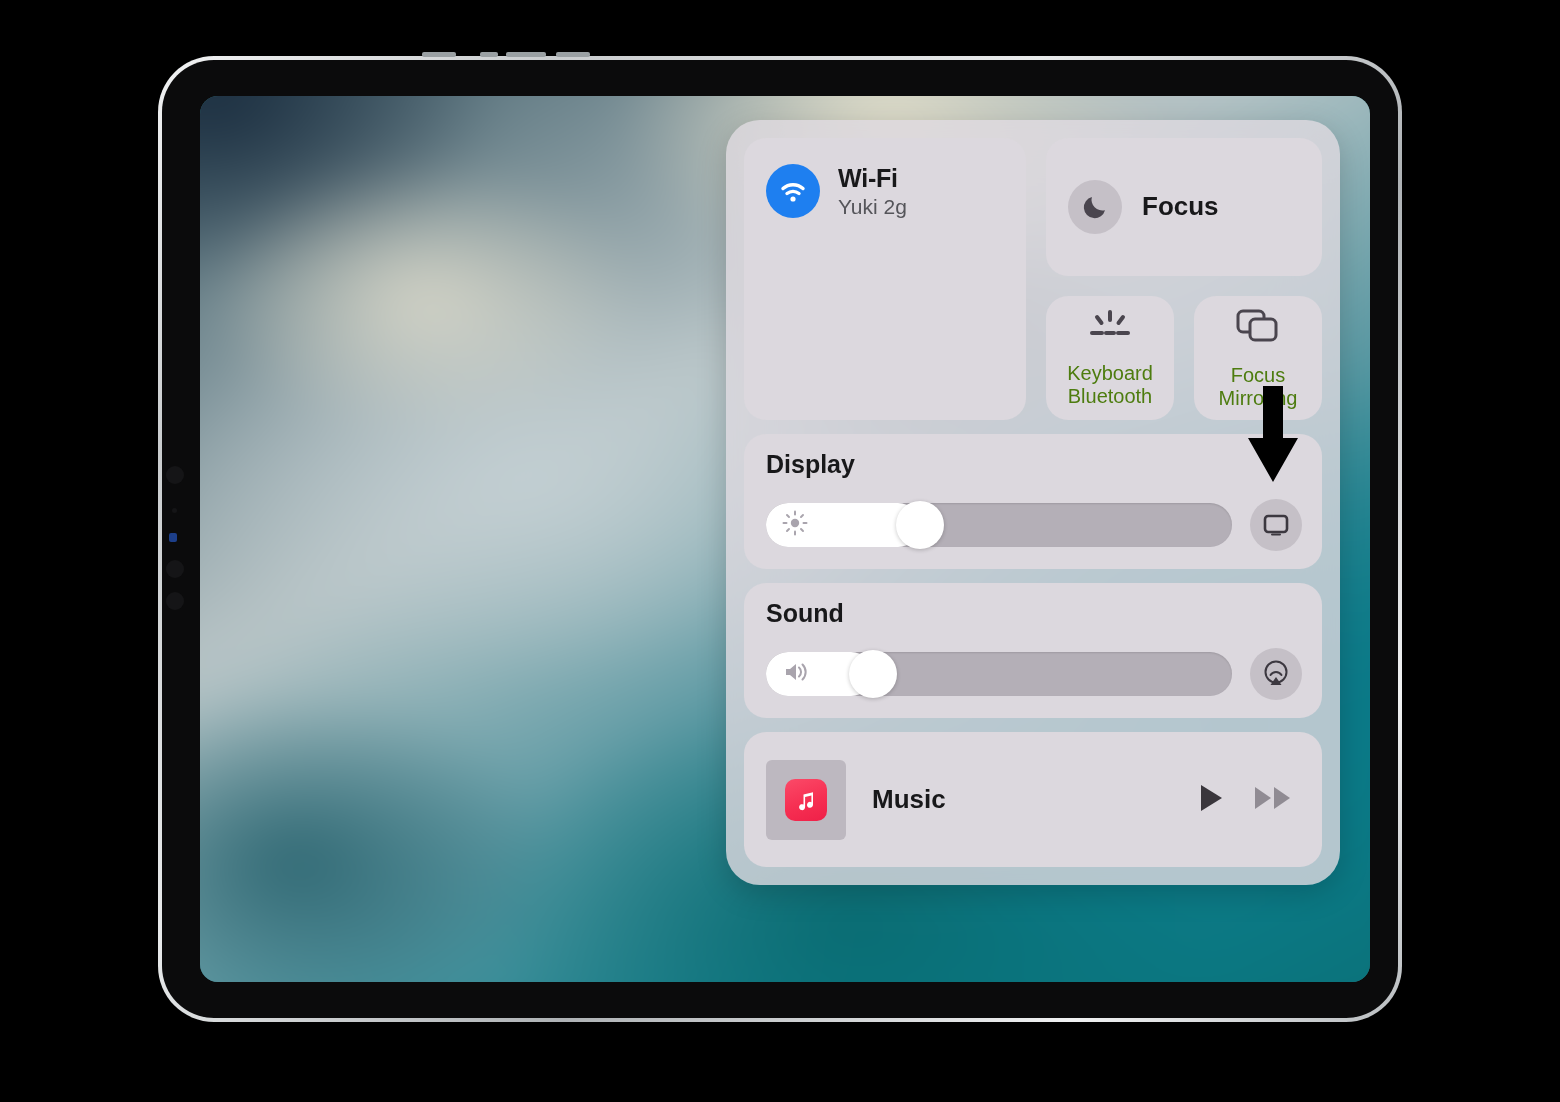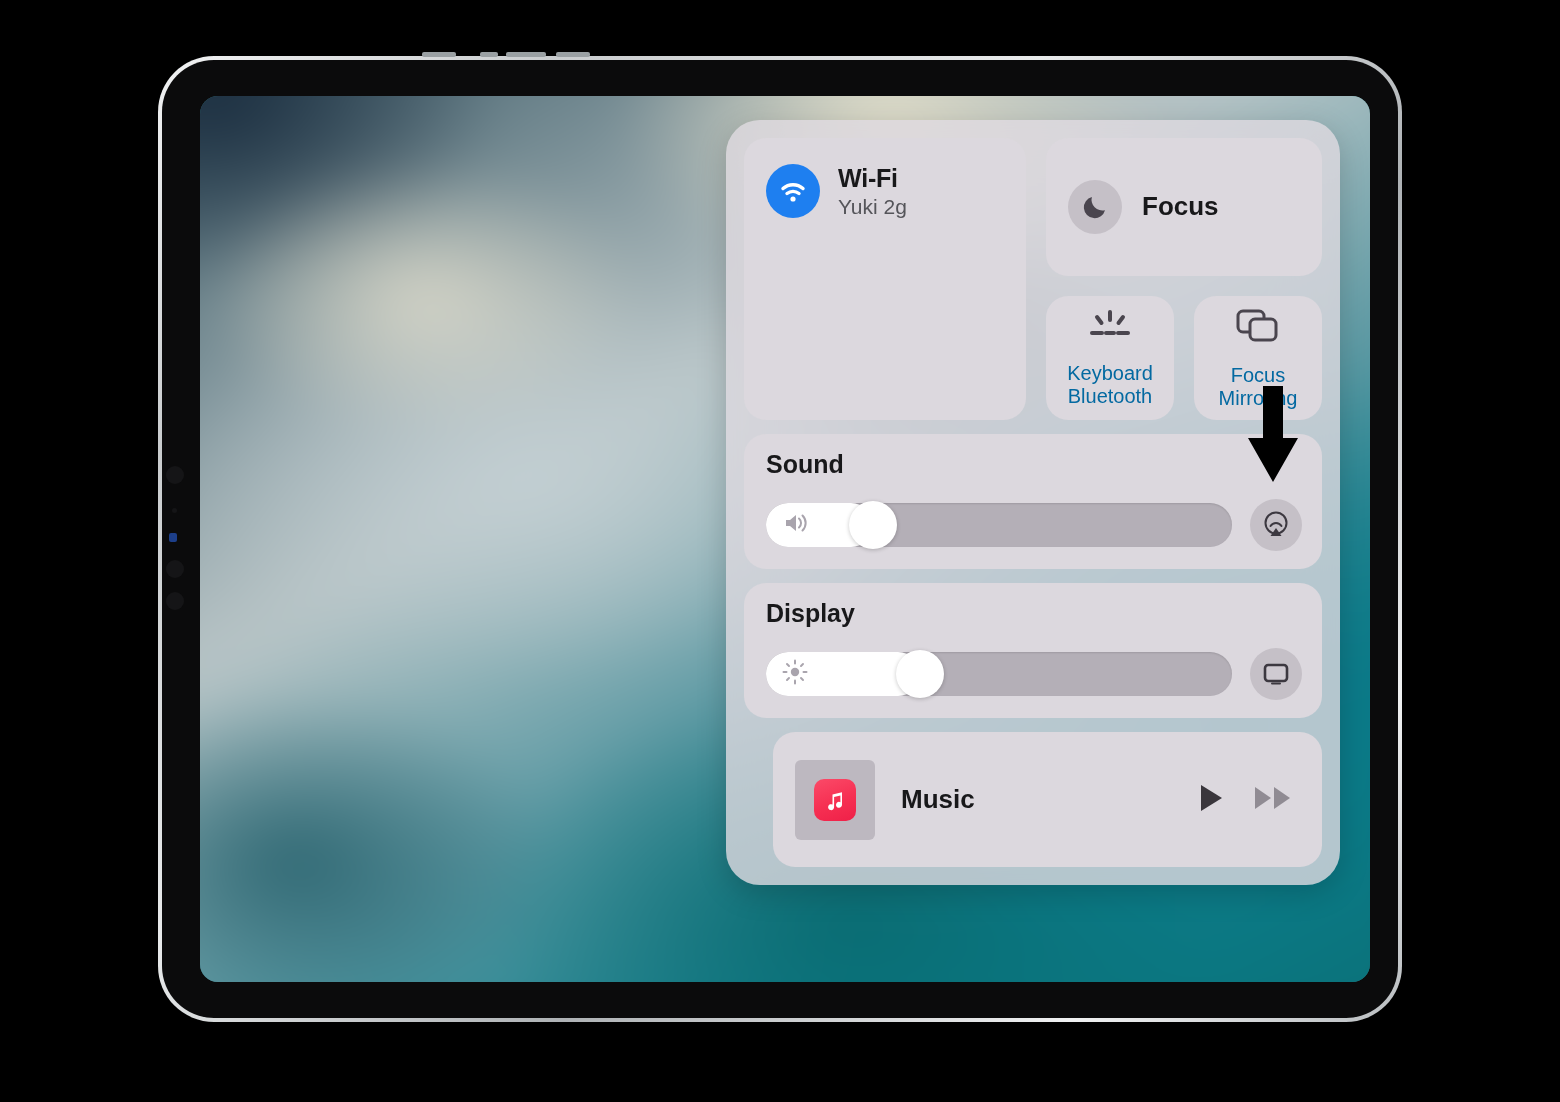--- a/index.html
+++ b/index.html
@@ -183,21 +183,21 @@
     flex: 1;
     display: flex;
     flex-direction: column;
     align-items: center;
     justify-content: center;
     gap: 14px;
     padding: 10px 6px;
   }
   .sq-label {
     font-size: 20px;
-    color: #0369a1;
+    color: #4d7c0f;
     text-align: center;
     line-height: 1.16;
   }
 
   
   .slider-tile {
     height: 136px;
     padding: 16px 20px 18px 22px;
     display: flex;
     flex-direction: column;
@@ -248,21 +248,20 @@
     flex: none;
   }
 
   
   .music-tile {
     height: 136px;
     display: flex;
     align-items: center;
     padding: 0 26px 0 22px;
     gap: 26px;
-    margin-left: 29px;
   }
   .album-art {
     width: 80px;
     height: 80px;
     border-radius: 6px;
     background: #bdb8c0;
     display: flex;
     align-items: center;
     justify-content: center;
     flex: none;
@@ -378,45 +377,20 @@
               <rect x="16" y="13" width="26" height="21" rx="5" stroke="#4a454e" stroke-width="3" fill="#dcd8de"></rect>
             </svg>
           </span>
           <span class="sq-label">
             <span>Focus</span><br>
             <span>Mirroring</span>
           </span>
         </div>
 
       </div>
-    </div>
-  </div>
-
-  <div class="tile slider-tile">
-    <div class="slider-head">Sound</div>
-    <div class="slider-row">
-      <div class="slider-track">
-        <div class="slider-fill" id="sound-fill" style="width: 23%;">
-          <span>
-            <svg width="30" height="26" viewBox="0 0 30 26">
-              <path d="M4 10h4l6-5v16l-6-5H4z" fill="#a9a4ad"></path>
-              <path d="M17 8.5a6 6 0 0 1 0 9" stroke="#a9a4ad" stroke-width="2" fill="none" stroke-linecap="round"></path>
-              <path d="M20.5 5.5a10.5 10.5 0 0 1 0 15" stroke="#a9a4ad" stroke-width="2" fill="none" stroke-linecap="round"></path>
-            </svg>
-          </span>
-        </div>
-        <div class="slider-knob" id="sound-knob" style="left: 23%;"></div>
-      </div>
-      <span class="round-btn">
-        <svg width="30" height="30" viewBox="0 0 30 30">
-          <circle cx="15" cy="13" r="10.5" stroke="#3c3840" stroke-width="2" fill="none"></circle>
-          <path d="M9.5 16a6.5 6.5 0 0 1 11 0" stroke="#3c3840" stroke-width="2" fill="none" stroke-linecap="round"></path>
-          <path d="M15 18l5.5 8h-11z" fill="#3c3840"></path>
-        </svg>
-      </span>
     </div>
   </div>
 
   <div class="tile slider-tile">
     <div class="slider-head">Display</div>
     <div class="slider-row">
       <div class="slider-track">
         <div class="slider-fill" id="display-fill" style="width: 33%;">
           <span>
             <svg width="26" height="26" viewBox="0 0 26 26">
@@ -433,20 +407,45 @@
               </g>
             </svg>
           </span>
         </div>
         <div class="slider-knob" id="display-knob" style="left: 33%;"></div>
       </div>
       <span class="round-btn">
         <svg width="30" height="30" viewBox="0 0 30 30">
           <rect x="4" y="6" width="22" height="16" rx="3.2" stroke="#3c3840" stroke-width="2.6" fill="#cfcad1"></rect>
           <rect x="10" y="23.5" width="10" height="2" rx="1" fill="#3c3840"></rect>
+        </svg>
+      </span>
+    </div>
+  </div>
+
+  <div class="tile slider-tile">
+    <div class="slider-head">Sound</div>
+    <div class="slider-row">
+      <div class="slider-track">
+        <div class="slider-fill" id="sound-fill" style="width: 23%;">
+          <span>
+            <svg width="30" height="26" viewBox="0 0 30 26">
+              <path d="M4 10h4l6-5v16l-6-5H4z" fill="#a9a4ad"></path>
+              <path d="M17 8.5a6 6 0 0 1 0 9" stroke="#a9a4ad" stroke-width="2" fill="none" stroke-linecap="round"></path>
+              <path d="M20.5 5.5a10.5 10.5 0 0 1 0 15" stroke="#a9a4ad" stroke-width="2" fill="none" stroke-linecap="round"></path>
+            </svg>
+          </span>
+        </div>
+        <div class="slider-knob" id="sound-knob" style="left: 23%;"></div>
+      </div>
+      <span class="round-btn">
+        <svg width="30" height="30" viewBox="0 0 30 30">
+          <circle cx="15" cy="13" r="10.5" stroke="#3c3840" stroke-width="2" fill="none"></circle>
+          <path d="M9.5 16a6.5 6.5 0 0 1 11 0" stroke="#3c3840" stroke-width="2" fill="none" stroke-linecap="round"></path>
+          <path d="M15 18l5.5 8h-11z" fill="#3c3840"></path>
         </svg>
       </span>
     </div>
   </div>
 
   <div class="tile music-tile">
     <span class="album-art">
       <span class="music-app-icon">
         <svg width="24" height="24" viewBox="0 0 24 24">
           <path d="M19 4.2L9.5 6.4v10.1a3 3 0 1 0 1.6 2.6V9.1l6.3-1.5v6.6a3 3 0 1 0 1.6 2.6V4.2z" fill="#fff"></path>

